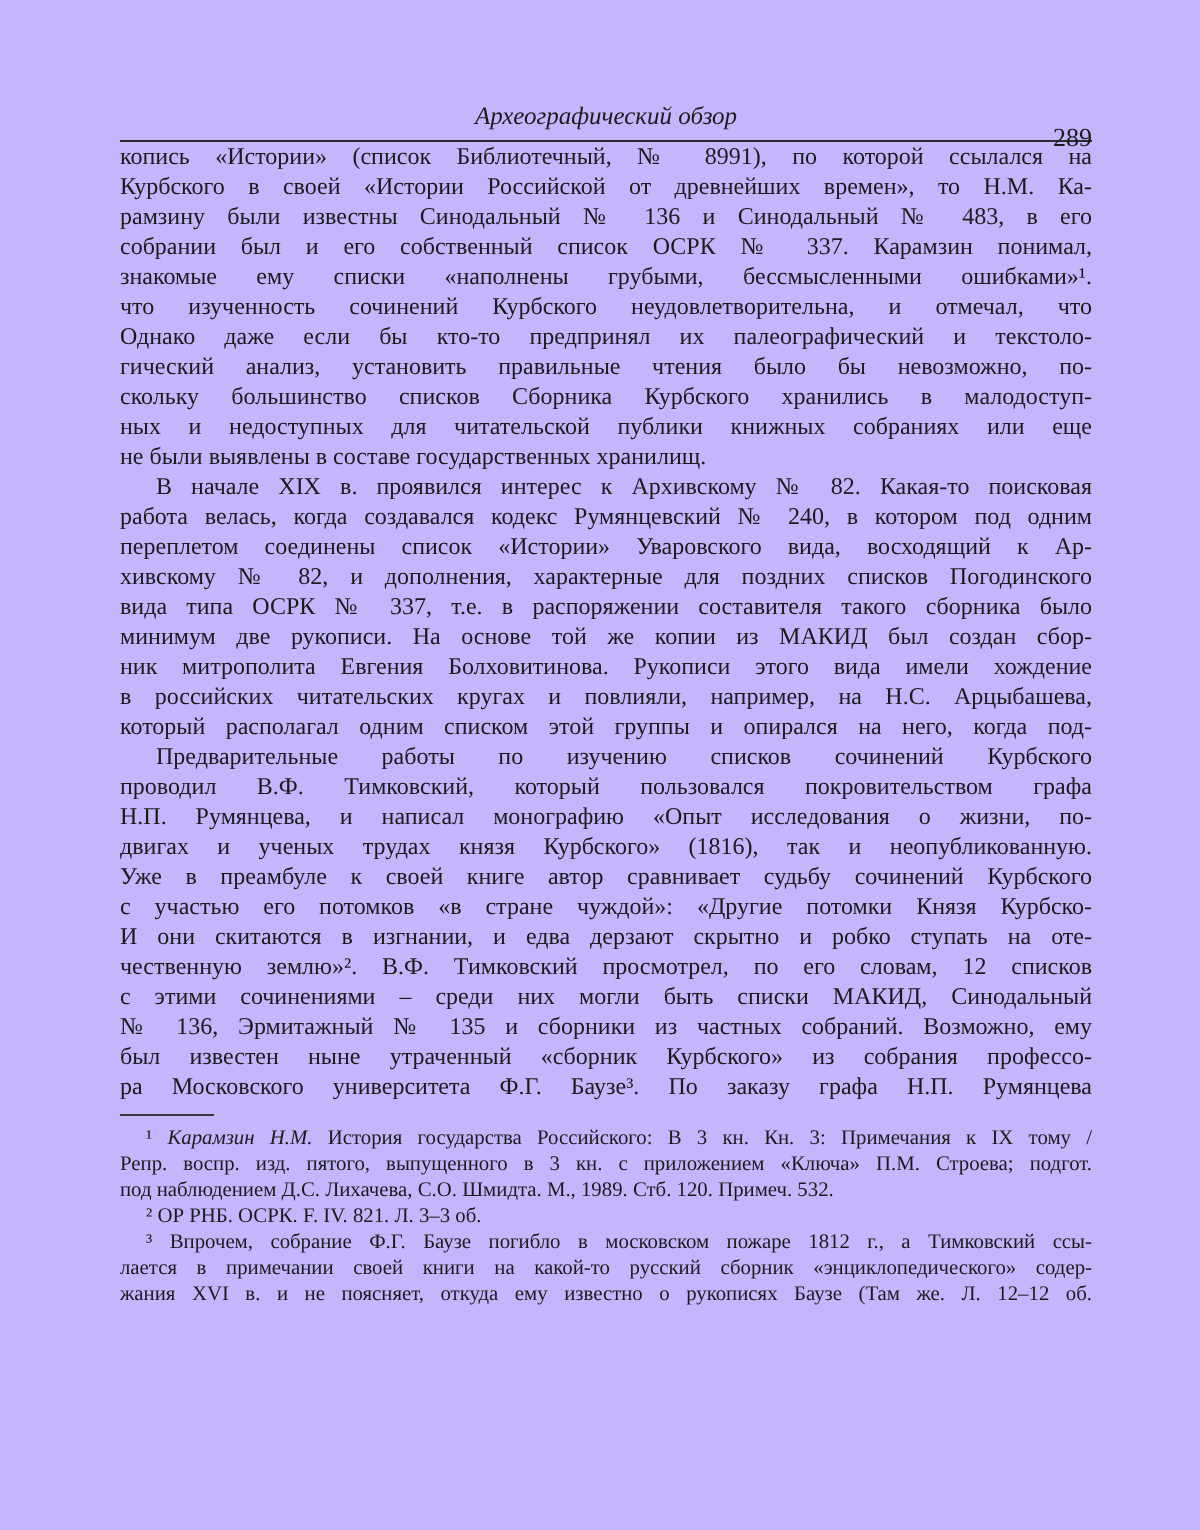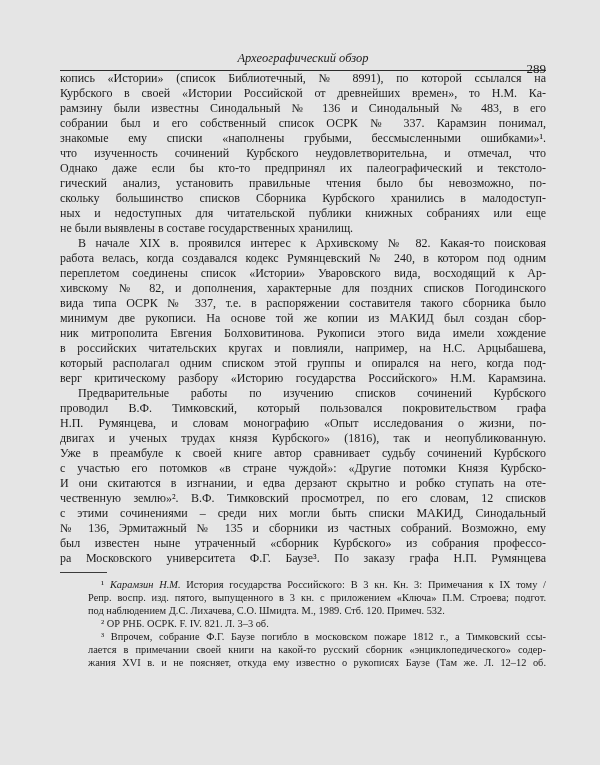--- a/index.html
+++ b/index.html
@@ -3,21 +3,21 @@
 <meta charset="utf-8">
 <style>
   html, body { margin: 0; padding: 0; }
   body {
     width: 600px; height: 765px;
     background: #ffffff;
     font-family: "Liberation Serif", "DejaVu Serif", serif;
     color: #1b1b1b;
     overflow: hidden;
   }
-  .page { position: absolute; left: 0; top: 0; width: 600px; height: 765px; background: #e5e5e5; }
+  .page { position: absolute; left: 0; top: 0; width: 600px; height: 765px; background: #c4b5fd; }
   .content { position: absolute; left: 60px; top: 50px; width: 486px; }
 
   
   .runhead { position: relative; height: 19px; }
   .runtitle {
     position: absolute; left: 0; right: 0; top: 0;
     text-align: center; font-style: italic; font-size: 12.5px; line-height: 16px;
   }
   .pagenum { position: absolute; right: 0; top: 0; font-size: 13px; line-height: 16px; margin-top: 11px; }
   .rule { border-top: 1.5px solid #2b2b2b; margin-top: 1px; }
@@ -28,21 +28,21 @@
     height: 15px; line-height: 15px; font-size: 12px;
     text-align: justify; overflow: hidden;
   }
   .ln.j { text-align-last: justify; }
   .ln.j::after { content: ""; display: inline-block; width: 100%; height: 0; }
   .ln.end { text-align-last: left; }
   .ind { text-indent: 18px; }
 
   
   .fnsep { width: 47px; border-top: 1px solid #3a3a3a; margin-top: 6px; }
-  .footnotes { margin-top: 5px; margin-left: 28px; }
+  .footnotes { margin-top: 5px; }
   .fn {
     height: 13px; line-height: 13px; font-size: 10.4px;
     text-align: justify; overflow: hidden;
   }
   .fn.j { text-align-last: justify; }
   .fn.j::after { content: ""; display: inline-block; width: 100%; height: 0; }
   .fn.end { text-align-last: left; }
   .indf { text-indent: 13px; }
   .it { font-style: italic; }
 </style>
@@ -77,27 +77,26 @@
       <div>
         <div class="ln j ind">В начале XIX в. проявился интерес к Архивскому № 82. Какая-то поисковая</div>
         <div class="ln j">работа велась, когда создавался кодекс Румянцевский № 240, в котором под одним</div>
         <div class="ln j">переплетом соединены список «Истории» Уваровского вида, восходящий к Ар-</div>
         <div class="ln j">хивскому № 82, и дополнения, характерные для поздних списков Погодинского</div>
         <div class="ln j">вида типа ОСРК № 337, т.е. в распоряжении составителя такого сборника было</div>
         <div class="ln j">минимум две рукописи. На основе той же копии из МАКИД был создан сбор-</div>
         <div class="ln j">ник митрополита Евгения Болховитинова. Рукописи этого вида имели хождение</div>
         <div class="ln j">в российских читательских кругах и повлияли, например, на Н.С. Арцыбашева,</div>
         <div class="ln j">который располагал одним списком этой группы и опирался на него, когда под-</div>
-        <div class="ln j">верг критическому разбору «Историю государства Российского» Н.М. Карамзина.</div>
       </div>
 
       <div>
         <div class="ln j ind">Предварительные работы по изучению списков сочинений Курбского</div>
         <div class="ln j">проводил В.Ф. Тимковский, который пользовался покровительством графа</div>
-        <div class="ln j">Н.П. Румянцева, и словам монографию «Опыт исследования о жизни, по-</div>
+        <div class="ln j">Н.П. Румянцева, и написал монографию «Опыт исследования о жизни, по-</div>
         <div class="ln j">двигах и ученых трудах князя Курбского» (1816), так и неопубликованную.</div>
         <div class="ln j">Уже в преамбуле к своей книге автор сравнивает судьбу сочинений Курбского</div>
         <div class="ln j">с участью его потомков «в стране чуждой»: «Другие потомки Князя Курбско-</div>
         <div class="ln j">И они скитаются в изгнании, и едва дерзают скрытно и робко ступать на оте-</div>
         <div class="ln j">чественную землю»². В.Ф. Тимковский просмотрел, по его словам, 12 списков</div>
         <div class="ln j">с этими сочинениями – среди них могли быть списки МАКИД, Синодальный</div>
         <div class="ln j">№ 136, Эрмитажный № 135 и сборники из частных собраний. Возможно, ему</div>
         <div class="ln j">был известен ныне утраченный «сборник Курбского» из собрания профессо-</div>
         <div class="ln j">ра Московского университета Ф.Г. Баузе³. По заказу графа Н.П. Румянцева</div>
       </div>

